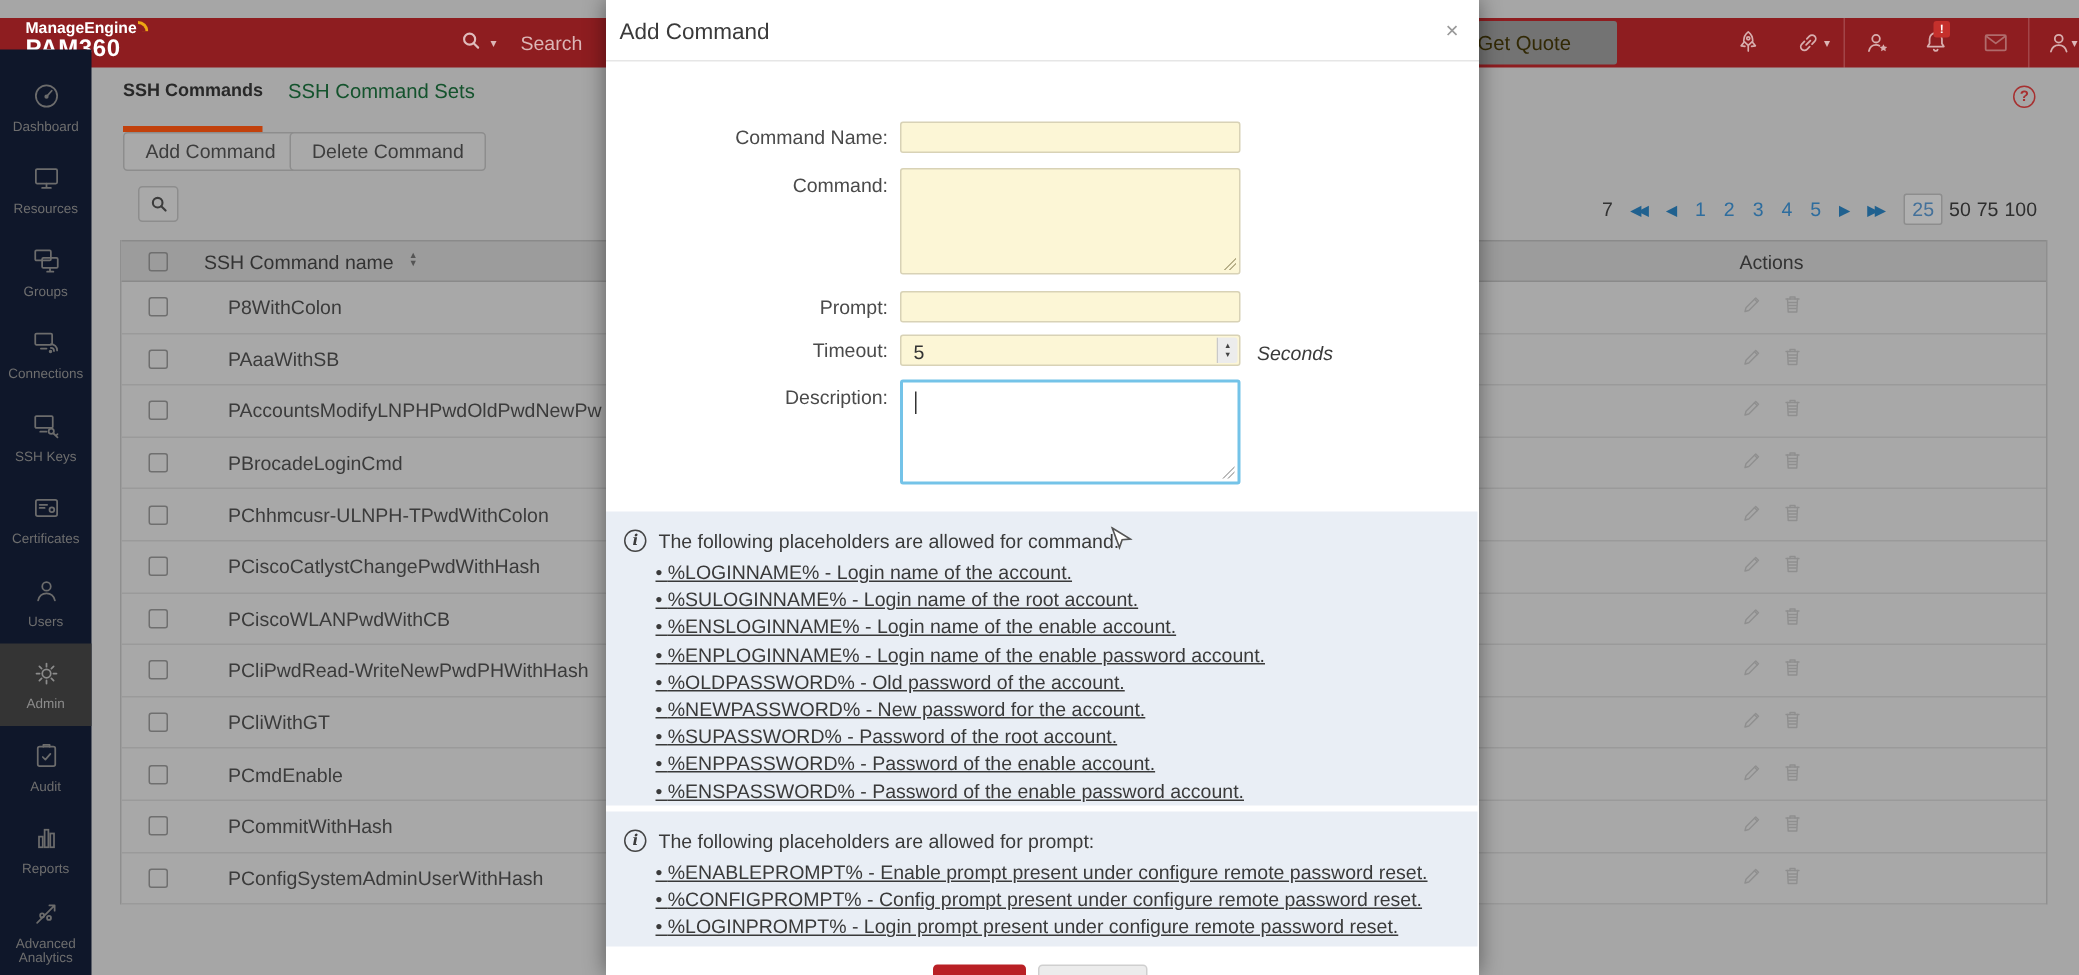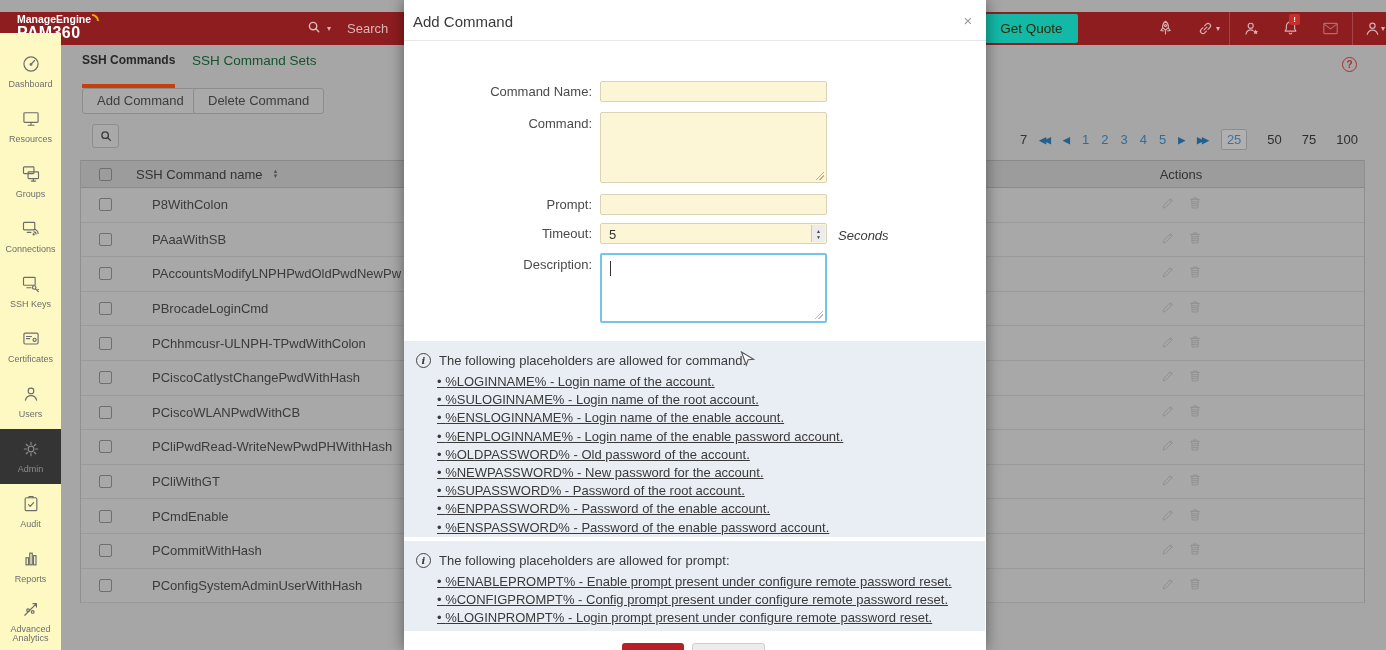--- a/index.html
+++ b/index.html
@@ -9,50 +9,50 @@
   
   .topbar { position:absolute; left:0; top:12px; width:1386px; height:33px; background:#8e1d20; }
   .brand { position:absolute; left:17px; top:2px; color:#fff; line-height:1.05; }
   .brand-l1 { font-size:10.5px; font-weight:bold; }
   .flame { display:inline-block; width:7px; height:7px; border:2px solid #eda712; border-left:none; border-bottom:none; border-radius:0 8px 0 0; margin-left:1px; vertical-align:top; }
   .brand-l2 { font-size:16px; font-weight:bold; letter-spacing:.4px; }
   .tb-search { position:absolute; left:306px; top:0; height:33px; display:flex; align-items:center; gap:4px; color:#dcb6b6; font-size:13px; }
   .tb-search svg { stroke:#e0bcbc; }
   .caret { font-size:8px; color:#dcb6b6; }
   .tb-search .lbl { margin-left:12px; }
-  .getquote { position:absolute; left:985px; top:2px; width:93px; height:29px; background:#14b8a6; color:#322905; font-size:13.5px; text-align:center; line-height:29px; border-radius:2px; }
+  .getquote { position:absolute; left:985px; top:2px; width:93px; height:29px; background:#737373; color:#322905; font-size:13.5px; text-align:left; line-height:29px; border-radius:2px; }
   .tbicon { position:absolute; top:7px; }
   .tbicon svg { stroke:#d8aeae; }
   .tb-sep { position:absolute; top:0; width:1px; height:33px; background:rgba(255,255,255,.18); }
   .bell-badge { position:absolute; left:1289px; top:2px; width:11px; height:11px; background:#c5302c; border-radius:2px; color:#fff; font-size:8px; font-weight:bold; text-align:center; line-height:11px; }
   .dim svg { stroke:#b06b6b; }
 
   
-  .sidebar { position:absolute; left:0; top:33px; width:61px; height:617px; background:#fef9c3; padding-top:11px; }
+  .sidebar { position:absolute; left:0; top:33px; width:61px; height:617px; background:#0f172a; padding-top:11px; }
   .sideitem { height:55px; display:flex; flex-direction:column; align-items:center; justify-content:center; gap:3px; color:#6e6e6e; font-size:9px; text-align:center; line-height:1.1; }
   .sideitem svg { stroke:#6c6c6c; }
   .sideitem.active { background:#343434; color:#8c8c8c; }
   .sideitem.active svg { stroke:#8c8c8c; }
 
   
   .tab1 { position:absolute; left:82px; top:53px; font-size:12px; font-weight:bold; color:#282828; padding-bottom:17px; border-bottom:4px solid #c2410c; }
   .tab2 { position:absolute; left:192px; top:53px; font-size:13.5px; color:#14532d; }
   .cbtn { position:absolute; top:88px; height:26px; background:#a9a9a9; border:1px solid #8d8d8d; border-radius:3px; font-size:13px; color:#3d3d3d; padding:0 14px; line-height:24px; }
   .cbtn.add { left:82px; } .cbtn.del { left:193px; }
   .searchbtn { position:absolute; left:92px; top:124px; width:27px; height:24px; border:1px solid #8d8d8d; border-radius:3px; display:flex; align-items:center; justify-content:center; background:#a9a9a9; }
   .searchbtn svg { stroke:#3c3c3c; }
   .helpicon { position:absolute; left:1342px; top:57px; width:15px; height:15px; border:1.4px solid #a73030; border-radius:50%; color:#a73030; font-size:10px; font-weight:bold; text-align:center; line-height:13px; }
 
   
   .pagination { position:absolute; right:28px; top:129px; display:flex; align-items:center; gap:12px; font-size:13px; }
   .pagination [data-repeat] { display:flex; align-items:center; gap:12px; }
   .pg-prefix { color:#333; }
   .pg-arrow { font-size:9px; letter-spacing:-2px; color:#20618f; font-weight:bold; padding-right:2px; }
   .pg-num { color:#2e6d9e; }
-  .psizes { gap:20px !important; }
+  .psizes { gap:4px !important; }
   .psize { color:#2e2e2e; }
   .psizes span:first-of-type { border:1px solid #8d8d8d; background:#b0b0b0; color:#44719a; padding:2px 5px; border-radius:2px; }
 
   
   .table { position:absolute; left:80px; top:160px; width:1285px; background:#a8a8a8; border-left:1px solid #8f8f8f; border-right:1px solid #8f8f8f; }
   .thead { height:28px; background:#9c9c9c; border-top:1px solid #8a8a8a; border-bottom:1px solid #8a8a8a; display:flex; align-items:center; position:relative; font-size:13px; color:#333; }
   .trow { height:34.6px; border-bottom:1px solid #9a9a9a; display:flex; align-items:center; position:relative; font-size:13px; color:#3b3b3b;gap:16px; }
   .cb { width:13px; height:13px; border:1.5px solid #6f6f6f; border-radius:2px; margin-left:18px; flex:none; }
   .hname, .rname { margin-left:24px; white-space:nowrap; }
   .sort { display:inline-flex; flex-direction:column; margin-left:10px; font-size:6px; color:#555; line-height:5px; }

